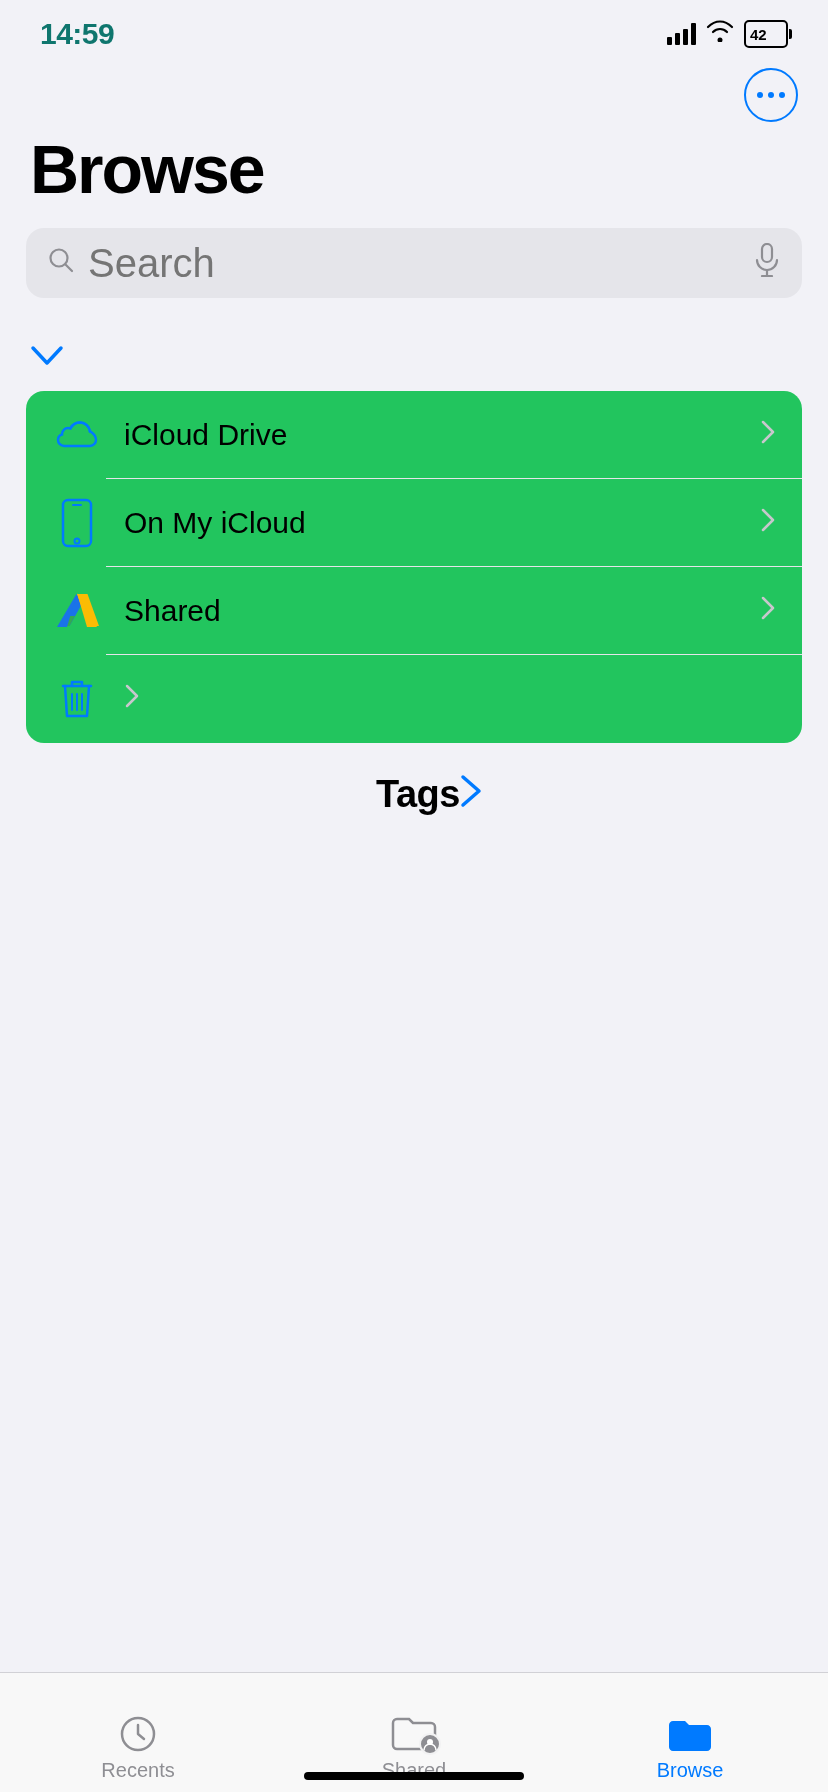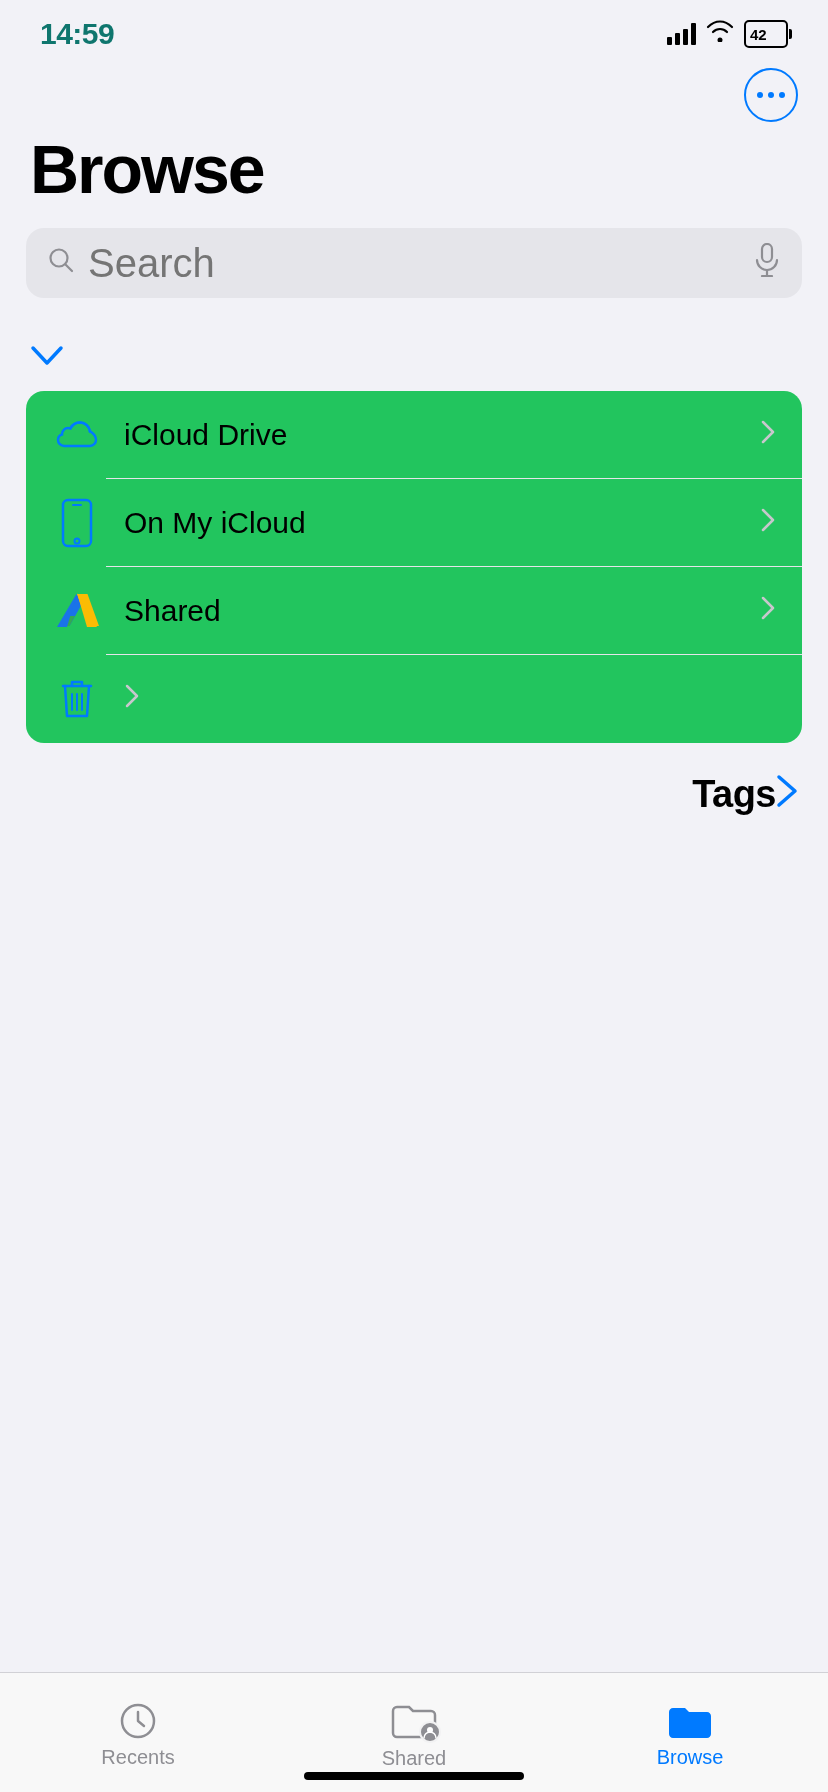--- a/index.html
+++ b/index.html
@@ -209,35 +209,35 @@
     .item-chevron {
       color: #c7c7cc;
       font-size: 26px;
       font-weight: 600;
     }
 
     
     .tags-section {
       padding: 30px 30px 0 30px;
       display: flex;
-      justify-content: flex-end;
+      justify-content: center;
       align-items: center;
       margin-left: 30px;
     }
 
     
     .tab-bar {
       position: fixed;
       bottom: 0;
       left: 0;
       width: 828px;
       background: rgba(248, 248, 248, 0.95);
       border-top: 1px solid #d1d1d6;
       display: flex;
-      align-items: center;
+      align-items: flex-end;
       justify-content: space-around;
       padding: 16px 0 10px 0;
       height: 120px;
     }
     .tab-item {
       display: flex;
       flex-direction: column;
       align-items: center;
       gap: 6px;
       cursor: pointer;

